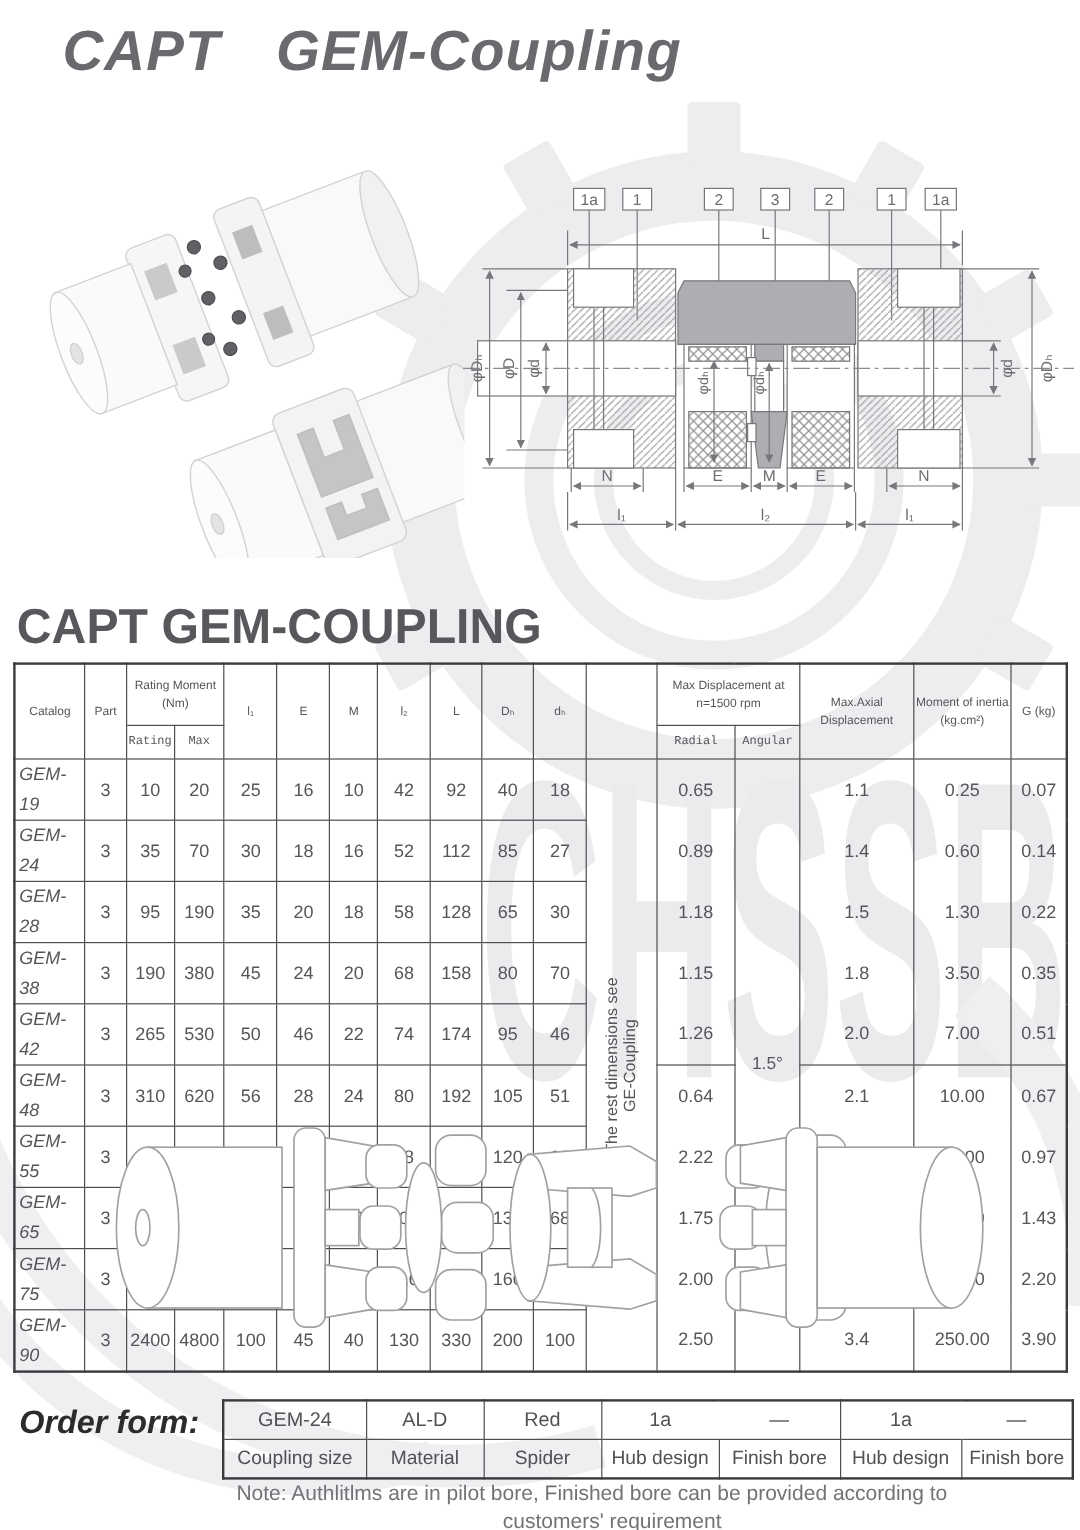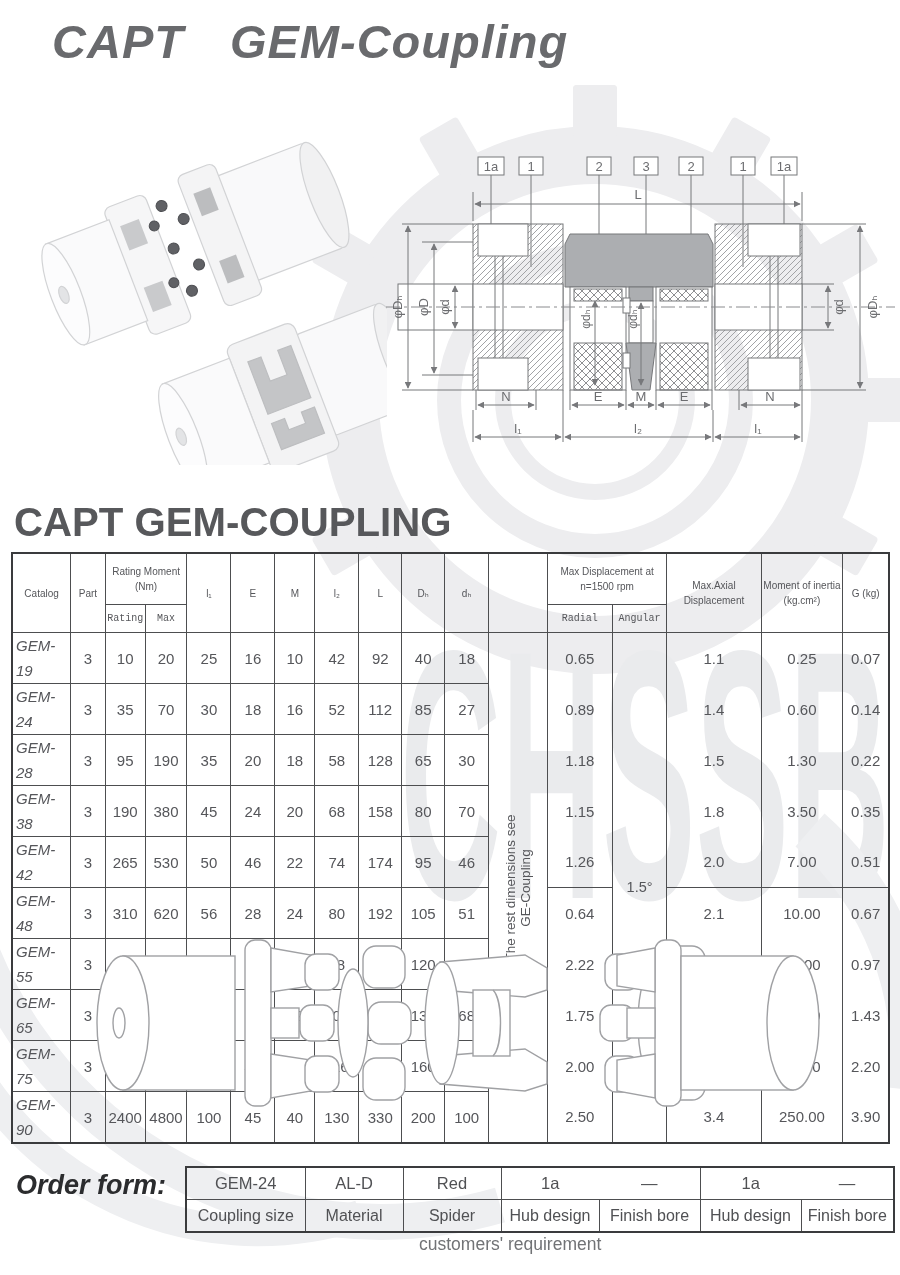--- a/index.html
+++ b/index.html
@@ -521,14 +521,15 @@
     <td>Spider</td>
     <td>Hub design</td>
     <td>Finish bore</td>
     <td>Hub design</td>
     <td>Finish bore</td>
   </tr>
   </tbody>
 </table>
 
 <div id="note" class="layer">
+  <div class="l1">Note: Authlitlms are in pilot bore, Finished bore can be provided according to</div>
   <div class="l2">customers' requirement</div>
 </div>
 
 </body></html>

